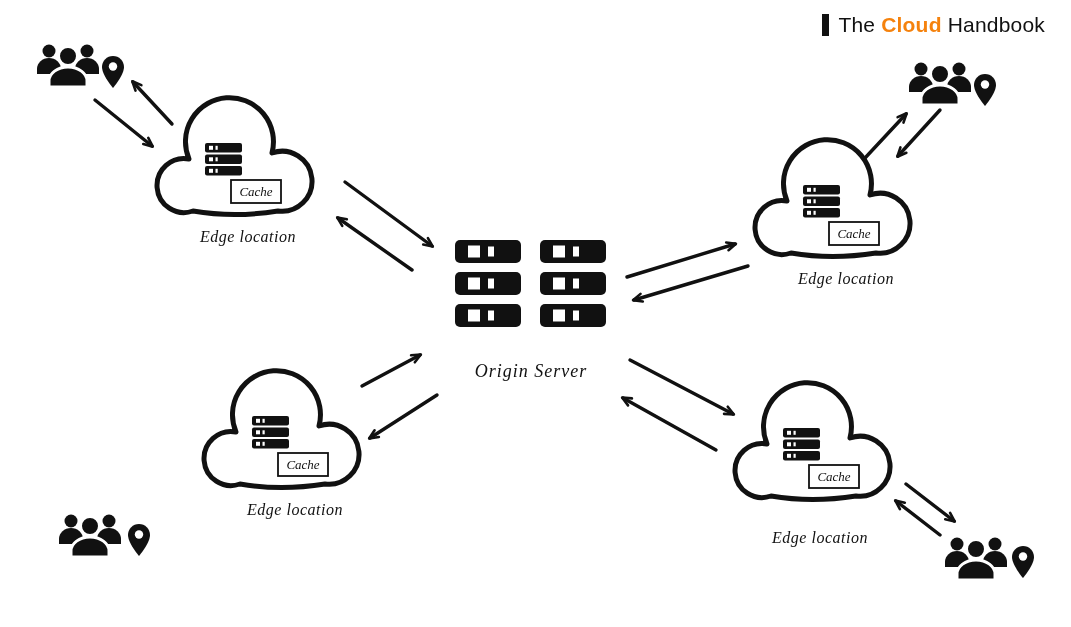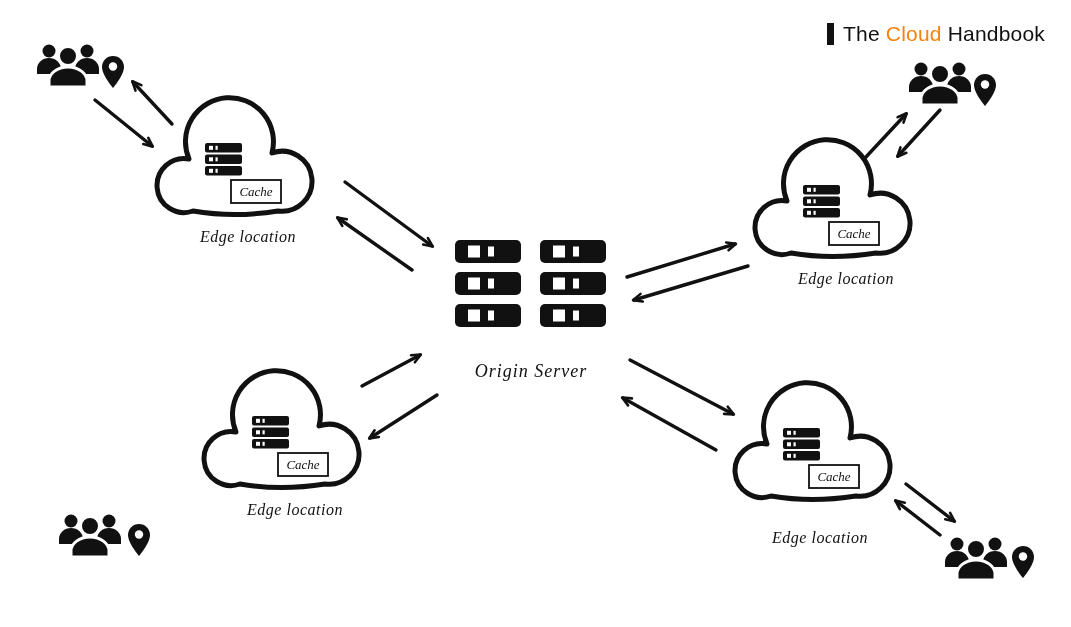--- a/index.html
+++ b/index.html
@@ -18,32 +18,31 @@
   .brand {
     position: absolute;
     top: 13px;
     right: 26px;
     display: inline-flex;
     align-items: center;
     font-size: 21px;
     letter-spacing: 0.2px;
     color: var(--ink);
     white-space: pre;
-    margin-top: 9px;
   }
   .brand-bar {
     display: inline-block;
     width: 7px;
     height: 22px;
     background: var(--ink);
     margin-right: 9px;
   }
   .brand .hl {
     color: var(--accent);
-    font-weight: normal;
+    font-weight: bold;
     margin: 0 6px;
   }
   
   svg.diagram { position: absolute; inset: 0; }
   .cloud-shape {
     fill: #ffffff;
     stroke: var(--ink);
     stroke-width: 5;
     stroke-linecap: round;
     stroke-linejoin: round;

